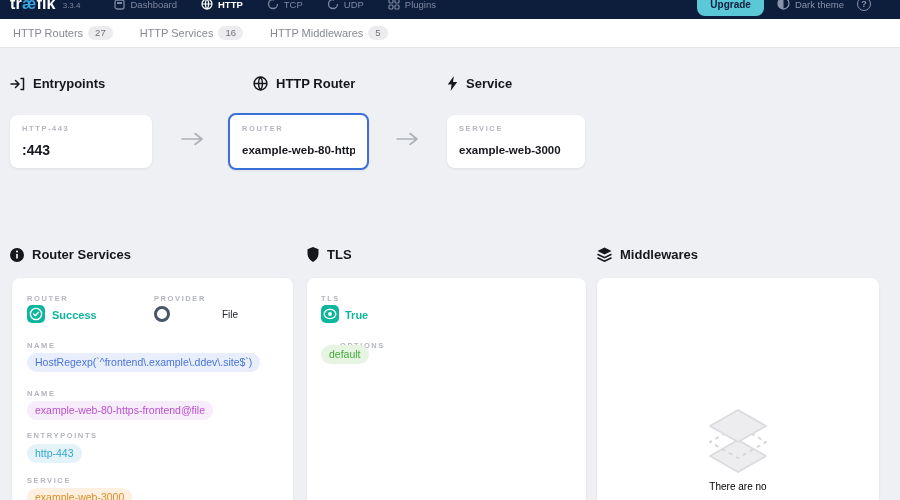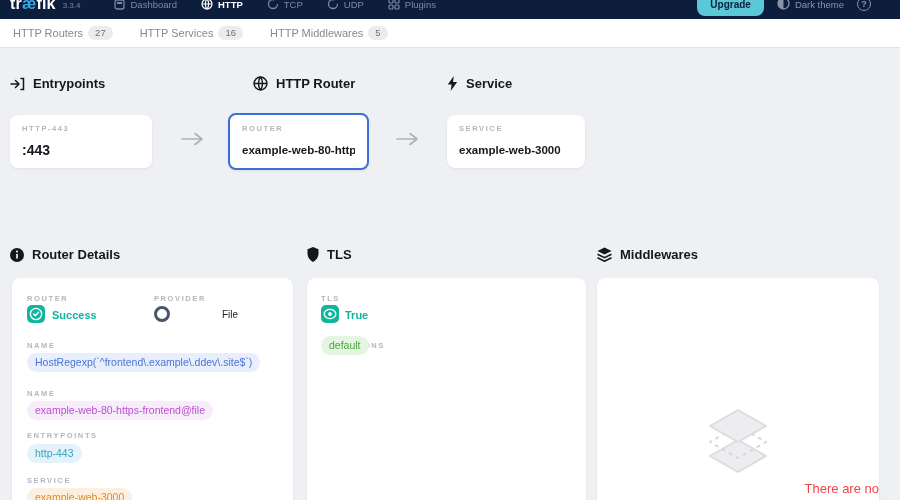--- a/index.html
+++ b/index.html
@@ -46,21 +46,21 @@
   .provider-ring { position:absolute; width:16px; height:16px; border:3.5px solid #47566a; border-radius:50%; }
   .plain-text { position:absolute; font-size:10px; font-weight:400; color:#22262e; white-space:nowrap;padding-left:44px; }
   .chip { position:absolute; font-size:10.5px; border-radius:10px; padding:3px 8px; line-height:1.25; white-space:nowrap; }
   .chip-blue   { background:#e8eefb; color:#4976d8; }
   .chip-purple { background:#f7ecfa; color:#bb51cf; }
   .chip-cyan   { background:#e3f3f9; color:#2fa6c8; }
   .chip-orange { background:#fdf0e0; color:#e08c25; }
   .chip-green  { background:#e6f5e2; color:#48a63f; }
 
   .empty-illustration { position:absolute; left:50%; transform:translateX(-50%); top:130px; }
-  .empty-text { position:absolute; top:203px; left:0; width:100%; text-align:right; font-size:13px; color:#ef4444; }
+  .empty-text { position:absolute; top:203px; left:0; width:100%; text-align:center; font-size:10px; color:#000000; }
 </style>
 </head>
 <body>
 
 <div class="topbar">
   <div class="topbar-row">
     <div class="logo"><span>tr</span><span class="ae">æ</span><span>fik</span></div>
     <div class="version">3.3.4</div>
 
     <div class="topmenu">
@@ -199,21 +199,21 @@
   </div>
 
   <div class="sec-heading" style="left:10px; top:199px;">
     <span>
         <svg width="14" height="14" viewBox="0 0 14 14">
           <circle cx="7" cy="7" r="7" fill="#15171c"></circle>
           <rect x="6.2" y="5.8" width="1.6" height="5" rx="0.8" fill="#fff"></rect>
           <circle cx="7" cy="3.6" r="1" fill="#fff"></circle>
         </svg>
       </span>
-    <span>Router Details</span>
+    <span>Router Services</span>
   </div>
   <div class="sec-heading" style="left:307px; top:199px;">
     <span>
         <svg width="12" height="15" viewBox="0 0 12 15">
           <path d="M6 0 L11.5 2.2 V6.5 C11.5 10.5 9.2 13.3 6 15 C2.8 13.3 0.5 10.5 0.5 6.5 V2.2 Z" fill="#15171c"></path>
         </svg>
       </span>
     <span>TLS</span>
   </div>
   <div class="sec-heading" style="left:597px; top:199px;">
@@ -258,21 +258,21 @@
     <div class="panel-label" style="left:14px; top:16px;">TLS</div>
     <div class="badge-square" style="left:14px; top:27px;">
       <svg width="18" height="18" viewBox="0 0 18 18">
           <ellipse cx="9" cy="9" rx="5.8" ry="4.6" fill="none" stroke="#fff" stroke-width="1.4"></ellipse>
           <circle cx="9" cy="9" r="1.9" fill="#fff"></circle>
         </svg>
     </div>
     <div class="badge-text" style="left:38px; top:31px;">True</div>
 
     <div class="panel-label" style="left:14px; top:63px;margin-left:19px;">OPTIONS</div>
-    <div class="chip chip-green" style="left:14px; top:58px;">default</div>
+    <div class="chip chip-green" style="left:14px; top:67px;">default</div>
   </div>
 
   <div class="panel" style="left:597px; top:230px; width:282px;">
     <div class="empty-illustration">
       <svg width="66" height="72" viewBox="0 0 66 72">
         <path d="M33 32 L61 48 33 64 5 48 Z" fill="#ededef" stroke="#dcdce0" stroke-width="2" stroke-linejoin="round"></path>
         <path d="M33 18 L61 34 33 50 5 34 Z" fill="none" stroke="#d6d6da" stroke-width="2" stroke-dasharray="2 6" stroke-linecap="round" stroke-linejoin="round"></path>
         <path d="M33 2 L61 18 33 34 5 18 Z" fill="#ededef" stroke="#dcdce0" stroke-width="2" stroke-linejoin="round"></path>
       </svg>
     </div>

